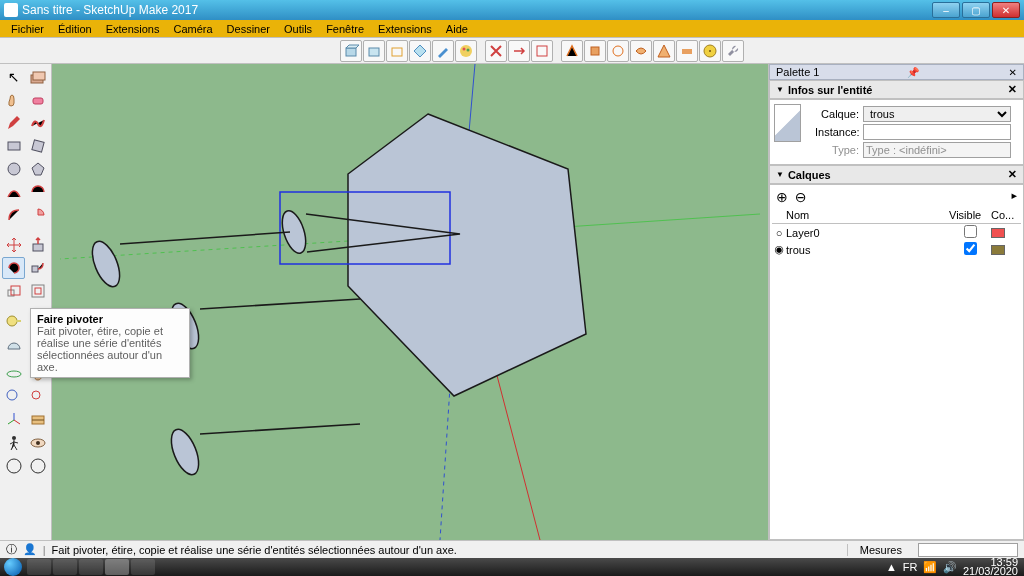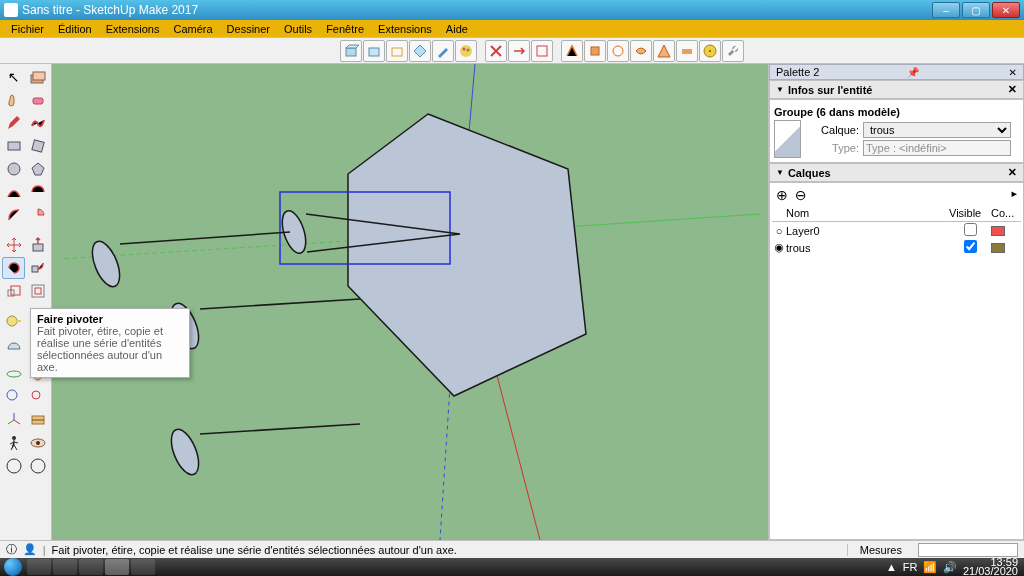--- a/index.html
+++ b/index.html
@@ -410,36 +410,39 @@
       <ellipse cx="46" cy="200" rx="11" ry="24" fill="#bac5d6" stroke="#1a1a1a" stroke-width="1.5" transform="rotate(-22 46 200)"></ellipse>
       <line x1="140" y1="245" x2="300" y2="235" stroke="#1a1a1a" stroke-width="1.5"></line>
       <ellipse cx="125" cy="262" rx="11" ry="24" fill="#bac5d6" stroke="#1a1a1a" stroke-width="1.5" transform="rotate(-22 125 262)"></ellipse>
       <line x1="140" y1="370" x2="300" y2="360" stroke="#1a1a1a" stroke-width="1.5"></line>
       <ellipse cx="125" cy="388" rx="11" ry="24" fill="#bac5d6" stroke="#1a1a1a" stroke-width="1.5" transform="rotate(-22 125 388)"></ellipse>
     </svg>
   </div>
 
   <div class="panels">
     <div class="phdr">
-        <span>Palette 2</span>
+        <span>Palette 1</span>
         <span class="x">📌</span>
         <span class="x">✕</span>
       </div>
     <div class="psec">
         <span>Infos sur l'entité</span>
         <span style="margin-left:auto">✕</span>
       </div>
     <div class="pbody">
-      <div style="font-weight:bold;padding:2px 0">Groupe (6 dans modèle)</div>
       <div style="display:flex">
         <div class="thumb"></div>
         <div style="flex:1">
           <div class="row">
               <label>Calque:</label>
               <select><option>trous</option></select>
+            </div>
+          <div class="row">
+              <label>Instance:</label>
+              <input style="">
             </div>
           <div class="row">
               <label style="color:#909090">Type:</label>
               <input disabled="" style="color: rgb(144, 144, 144); background: rgb(244, 244, 244);" value="Type : &lt;indéfini&gt;">
             </div>
         </div>
       </div>
     </div>
     <div class="psec">
         <span>Calques</span>

